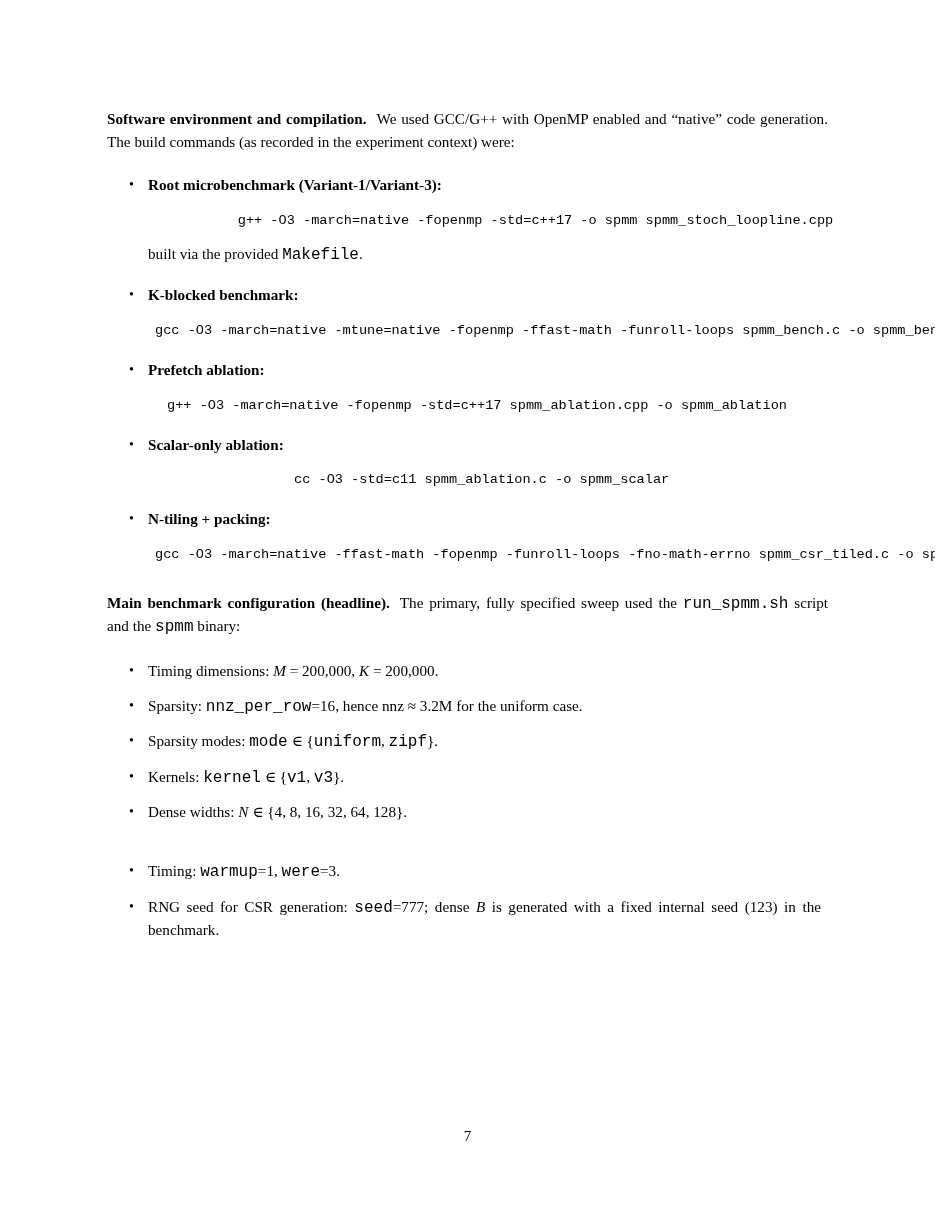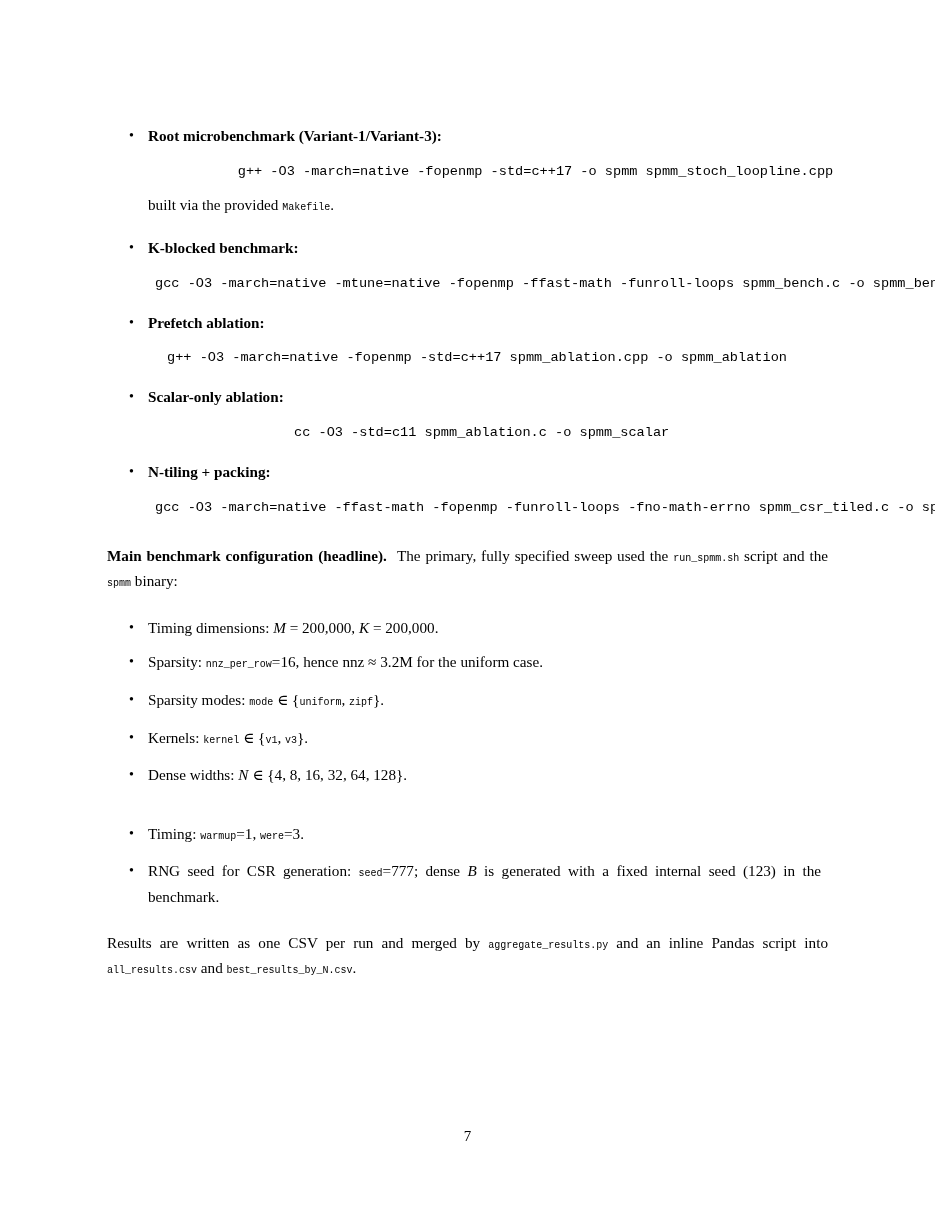--- a/index.html
+++ b/index.html
@@ -59,21 +59,21 @@
   }
 
   .item-head {
     font-weight: bold;
     font-size: 15.2px;
   }
 
   
   .code {
     font-family: "Liberation Mono", "DejaVu Sans Mono", monospace;
-    font-size: 10px;
+    font-size: 16px;
     letter-spacing: 0px;
     white-space: pre;
     color: #000;
   }
   .codeline {
     font-family: "Liberation Mono", "DejaVu Sans Mono", monospace;
     font-size: 13.6px;
     white-space: pre;
     line-height: 20px;
   }
@@ -115,20 +115,21 @@
     width: 721px;
     overflow: visible;
   }
 </style>
 </head>
 <body>
 
 <div class="page">
   <div class="body-area">
 
+    <p class="para"><span class="runin">Software environment and compilation.</span><span class="gap-after-runin"></span><span>We used GCC/G++ with OpenMP enabled and “native” code generation. The build commands (as recorded in the experiment context) were:</span></p>
 
     <div class="vspace-10"></div>
 
     <ul class="blist">
 
       <li>
         <span class="item-head">Root microbenchmark (Variant-1/Variant-3):</span>
       </li>
       <div class="vspace-14"></div>
       <div class="codeline cl-root overflow-line">g++ -O3 -march=native -fopenmp -std=c++17 -o spmm spmm_stoch_loopline.cpp</div>
@@ -206,18 +207,17 @@
       <li><span>Timing: </span><span class="code">warmup</span><span>=1, </span><span class="code">were</span><span>=3.</span></li>
 
       <div class="vspace-12"></div>
 
       <li><span>RNG seed for CSR generation:  </span><span class="code">seed</span><span>=777; dense </span><span class="mi">B</span><span> is generated with a fixed internal seed (123) in the benchmark.</span></li>
 
     </ul>
 
     <div class="vspace-16"></div>
 
-    <p class="para"><span>Results are written as one CSV per run and merged by </span><span class="code">aggregate_results.py</span><span> and an inline Pandas script into </span><span class="code">all_results.csv</span><span> and </span><span class="code">best_results_by_N.csv</span><span>.</span></p>
 
   </div>
 
   <div class="pagenum">7</div>
 </div>
 
 </body></html>

